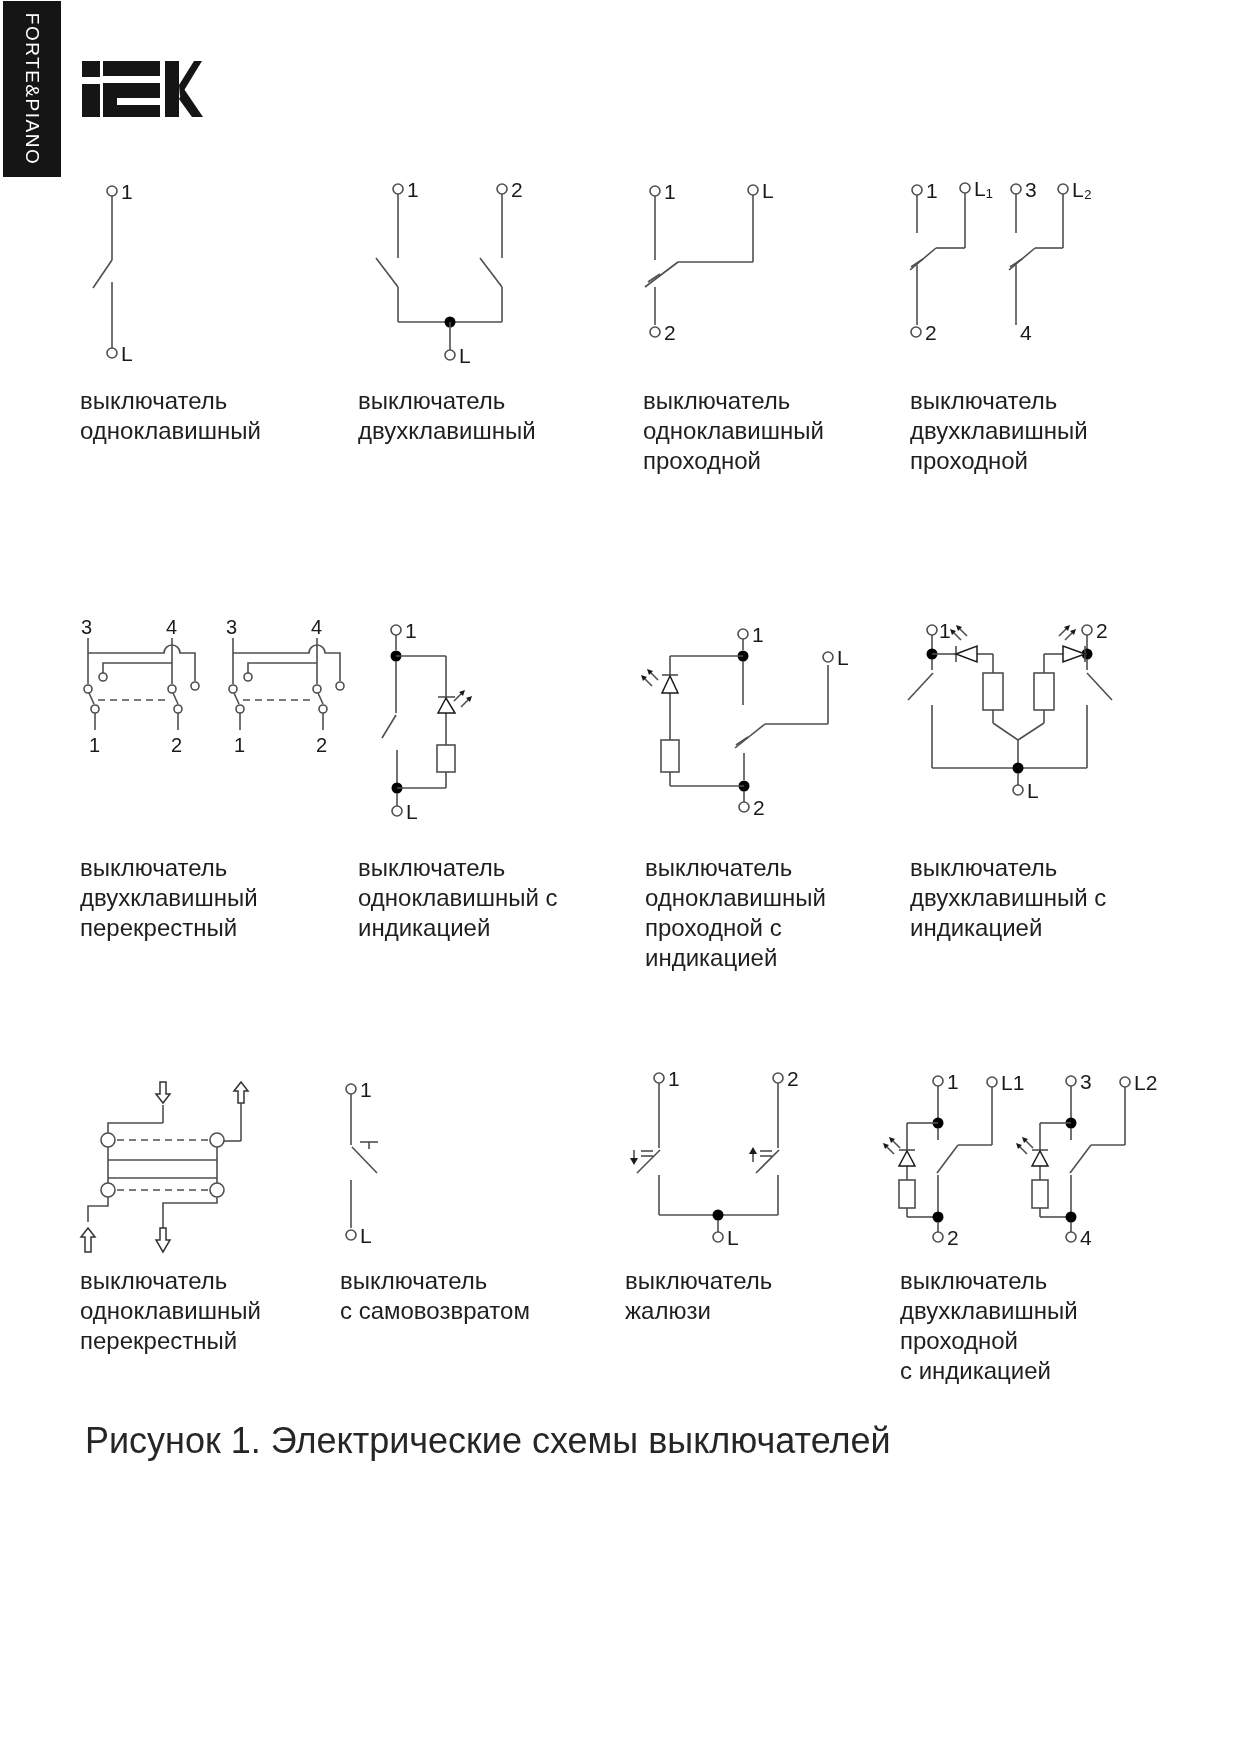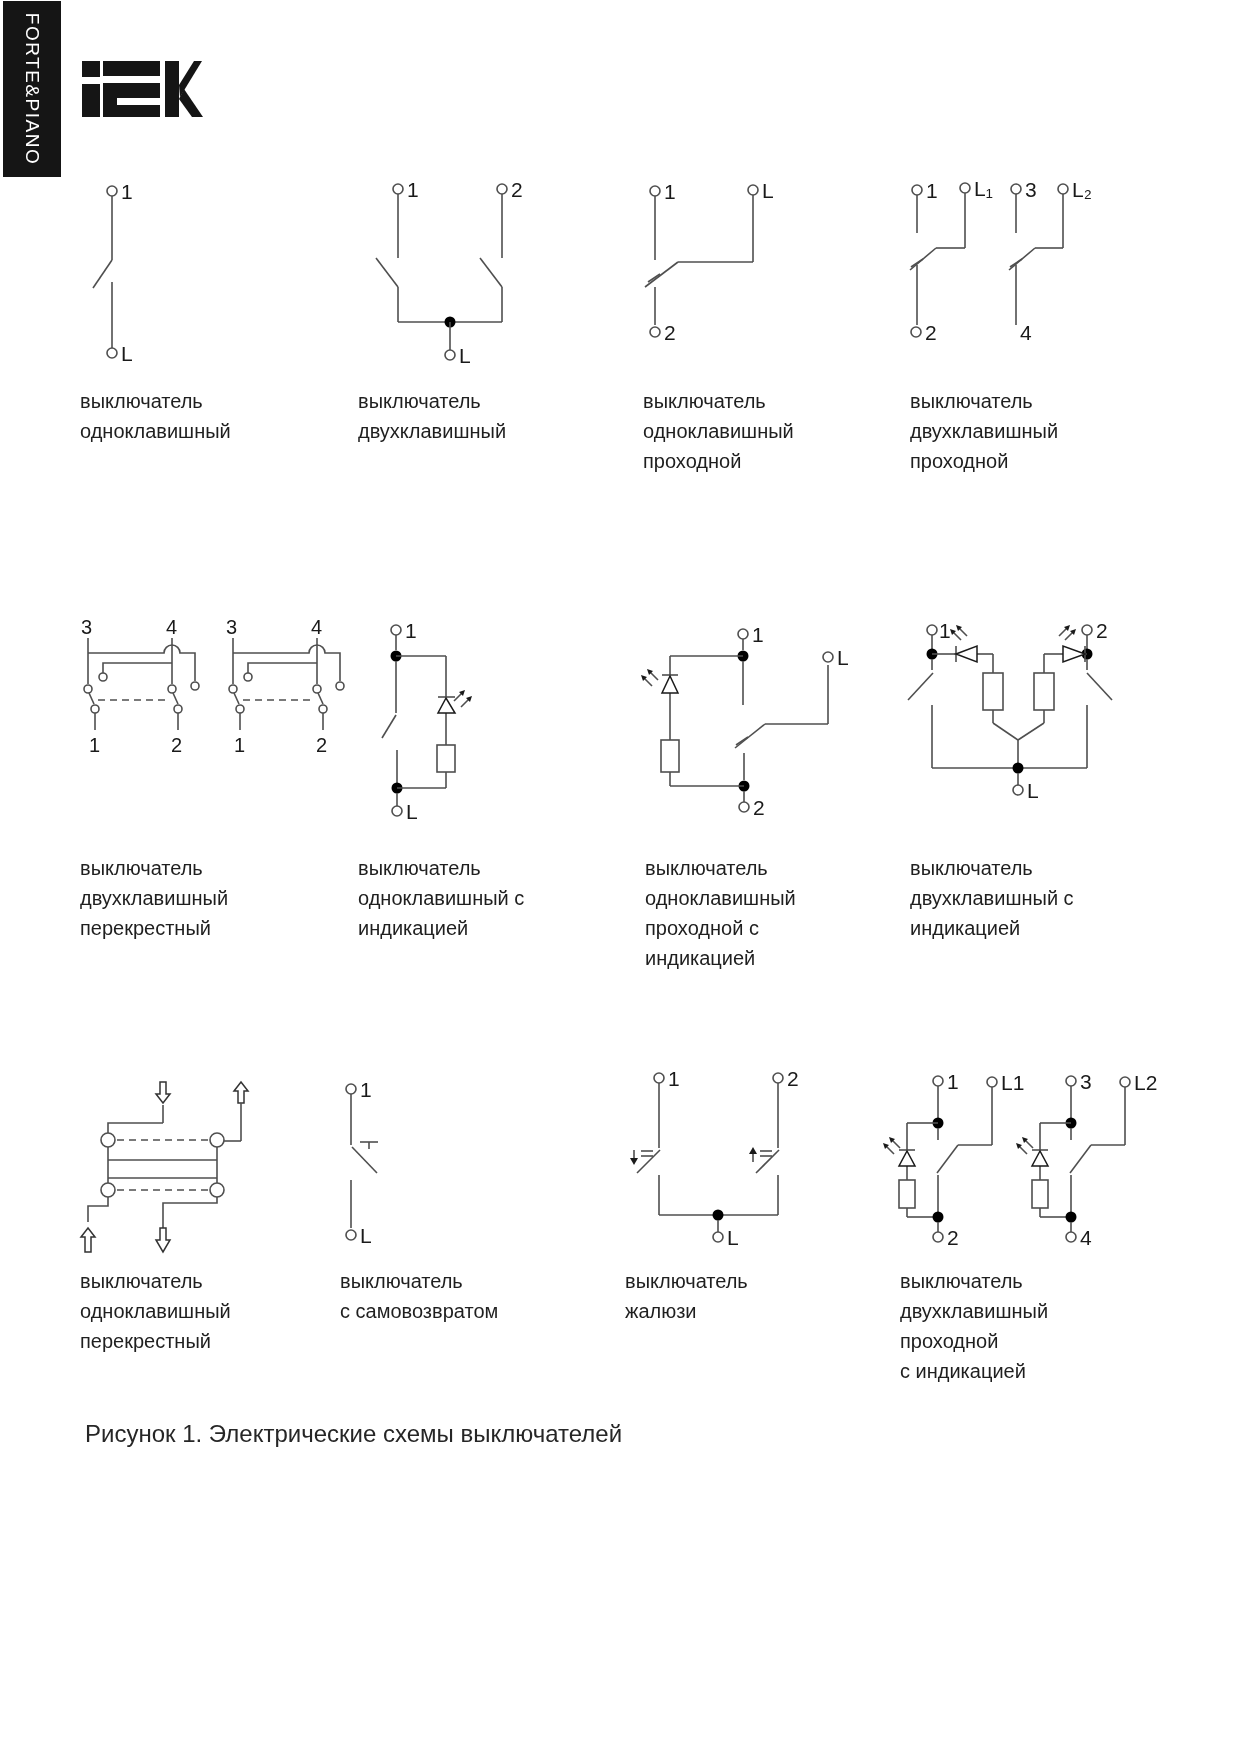--- a/index.html
+++ b/index.html
@@ -1,22 +1,22 @@
 <!DOCTYPE html>
 <html><head>
 <meta charset="utf-8">
 <style>
   html,body{margin:0;padding:0;background:#fff;}
   #page{position:relative;width:1242px;height:1749px;background:#fff;overflow:hidden;
         font-family:"Liberation Sans","DejaVu Sans",sans-serif;color:#1a1a1a;}
   .brand-bar{position:absolute;left:3px;top:1px;width:58px;height:176px;background:#151515;}
   .brand-text{position:absolute;left:50%;top:50%;transform:translate(-50%,-50%);
         writing-mode:vertical-rl;color:#fff;font-size:19px;letter-spacing:1.5px;white-space:nowrap;}
-  .dlabel{position:absolute;font-size:20px;line-height:30px;white-space:pre-line;color:#1f1f1f;}
-  .caption{position:absolute;left:85px;top:1420px;font-size:24px;color:#262626;}
+  .dlabel{position:absolute;font-size:24px;line-height:30px;white-space:pre-line;color:#1f1f1f;}
+  .caption{position:absolute;left:85px;top:1420px;font-size:36px;color:#262626;}
   svg.diag{position:absolute;overflow:visible;}
   svg.diag line, svg.diag path, svg.diag polyline{stroke:#4f4f4f;stroke-width:1.6;fill:none;}
   svg.diag .dash{stroke-dasharray:7 5;}
   svg.diag circle.term{fill:#fff;stroke:#4f4f4f;stroke-width:1.6;}
   svg.diag circle.dot{fill:#000;stroke:none;}
   svg.diag rect.res{fill:#fff;stroke:#4f4f4f;stroke-width:1.6;}
   svg.diag polygon.led{fill:#fff;stroke:#1a1a1a;stroke-width:1.5;}
   svg.diag polygon.ah{fill:#1a1a1a;stroke:none;}
   svg.diag polygon.hollow{fill:#fff;stroke:#333;stroke-width:1.5;}
   svg.diag text{font-family:"Liberation Sans","DejaVu Sans",sans-serif;font-size:21px;fill:#1a1a1a;stroke:none;}

